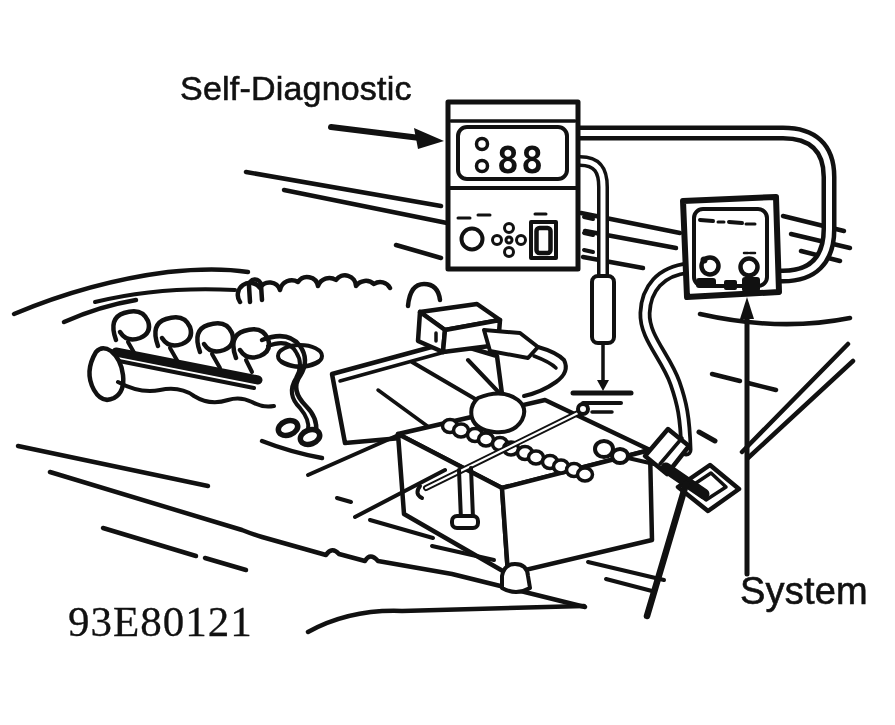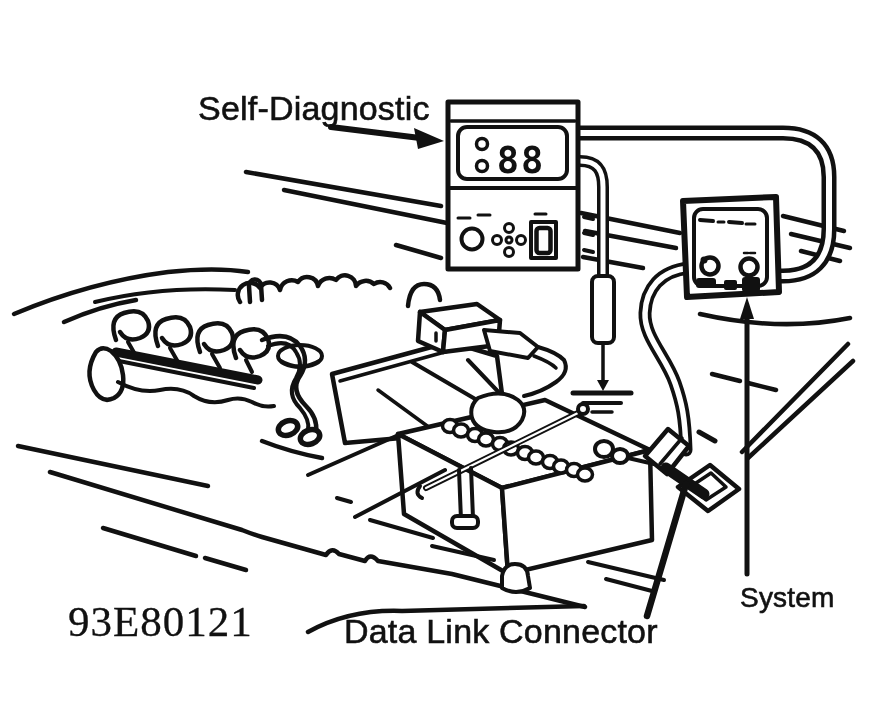--- a/index.html
+++ b/index.html
@@ -6,21 +6,21 @@
   .stage{
     position:relative;width:895px;height:725px;background:#ffffff;
     font-family:"Liberation Sans",sans-serif;color:#111;overflow:hidden;
   }
   .stage svg{position:absolute;left:0;top:0;width:895px;height:725px;}
   .lbl{
     position:absolute;color:#111;font-family:"Liberation Sans",sans-serif;
     font-size:34px;line-height:37px;letter-spacing:0.2px;white-space:nowrap;
     -webkit-text-stroke:0.6px #111;
   }
-  .lbl-system{font-size:28px;line-height:34px;margin-top:7px;}
+  .lbl-system{font-size:38px;line-height:34px;}
   .fig-code{
     position:absolute;font-family:"Liberation Serif",serif;color:#111;
     font-size:43px;letter-spacing:1px;-webkit-text-stroke:0.3px #111;white-space:nowrap;
   }
   .digits{
     font-family:"DejaVu Sans Mono",monospace;font-weight:bold;font-size:37px;letter-spacing:2px;
   }
 </style>
 </head>
 <body>
@@ -229,27 +229,24 @@
         <path d="M747,574 L747,312" stroke-width="5"></path>
         <polygon points="747,297 740,319 754,319" fill="#111" stroke="none"></polygon>
       </g>
       <path d="M647,616 L686,484" stroke-width="6.5"></path>
     </g>
 
     <text class="digits" x="521" y="173" text-anchor="middle" fill="#111" stroke="none">88</text>
   </g>
 </svg>
 
-<div class="lbl" style="left:198px;top:70px;margin-top:20px;">
+<div class="lbl" style="left:180px;top:70px;">
   <div>Self-Diagnostic</div>
 </div>
 
-<div class="lbl" style="left:344px;top:613px;">
-  <div>Data Link Connector</div>
-</div>
 
 <div class="lbl lbl-system" style="left:740px;top:574px;">
   <div>System</div>
 </div>
 
 <div class="fig-code" style="left:68px;top:597px;">93E80121</div>
 
 </div>
 
 </body></html>

